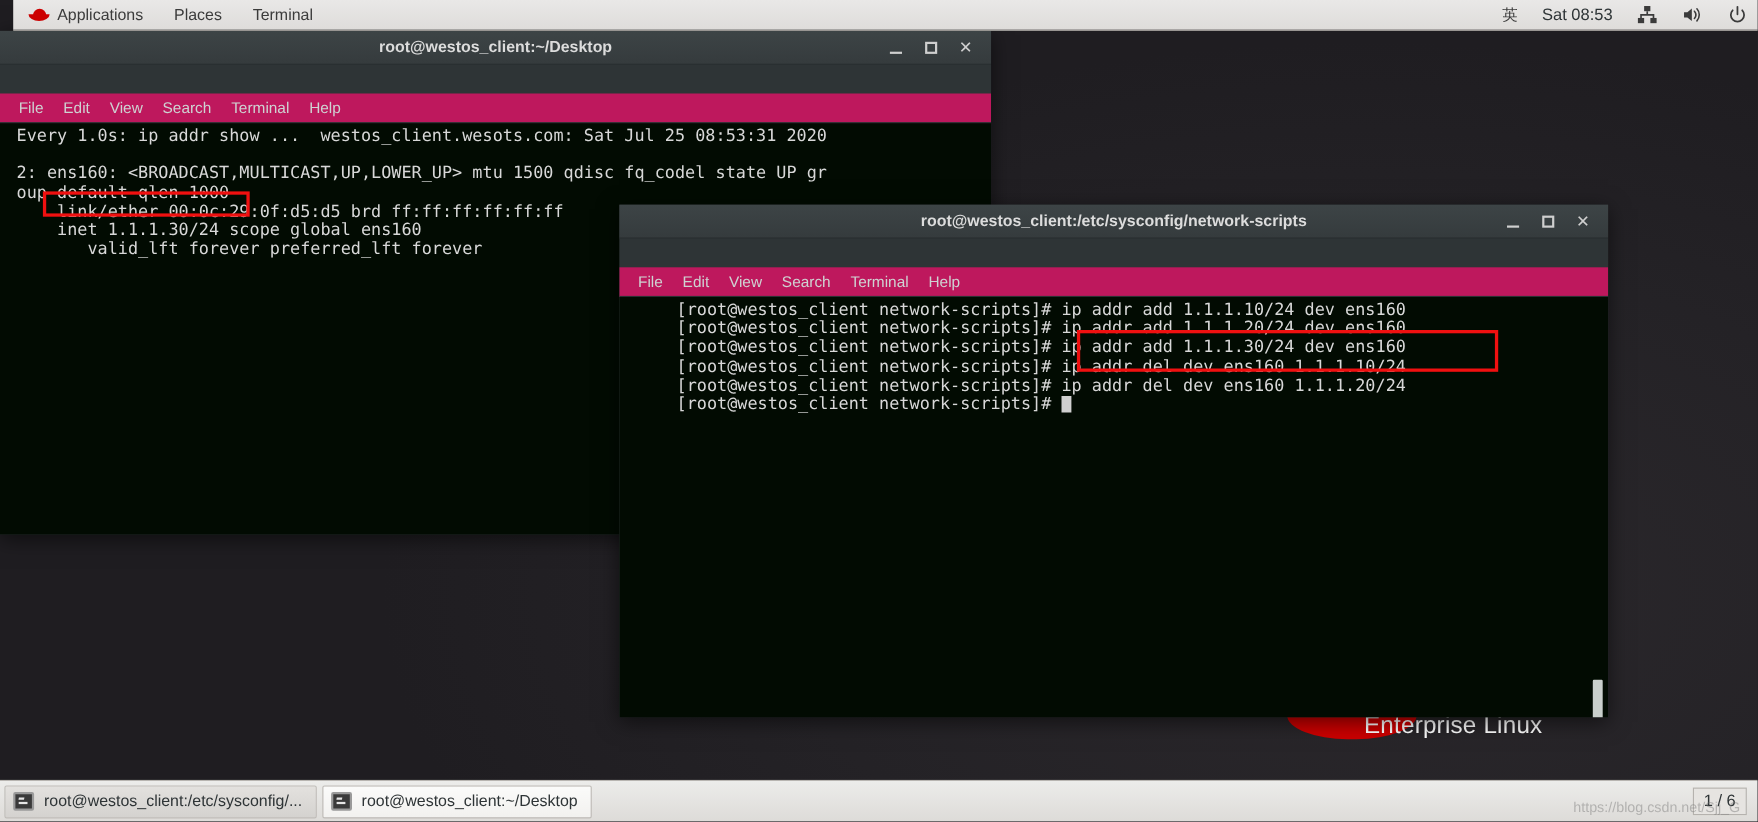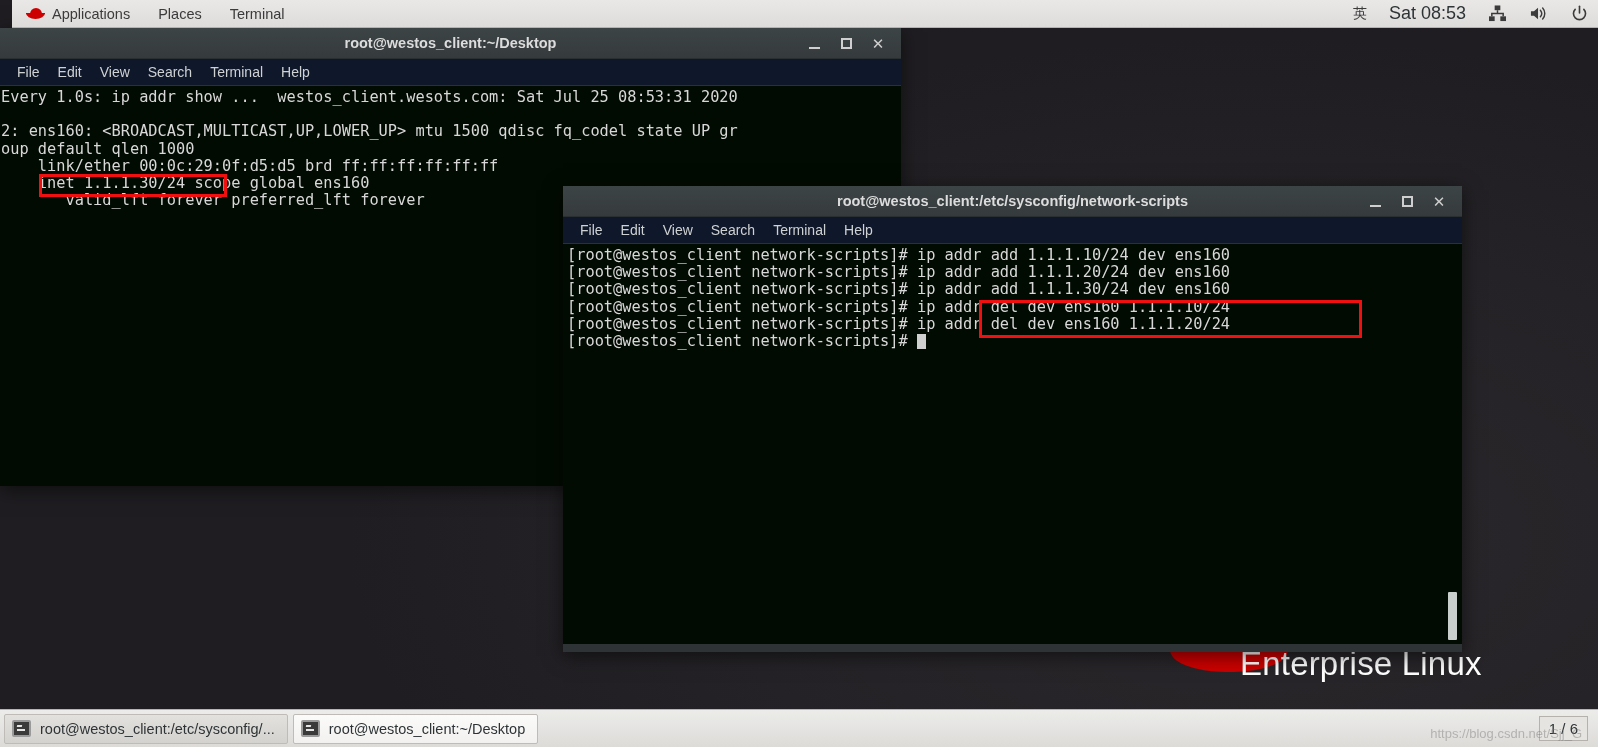--- a/index.html
+++ b/index.html
@@ -49,21 +49,21 @@
   }
   .rhel-text {
     position: absolute;
     left: 70px; top: 12px;
     line-height: 1.05;
   }
   .rhel-text .l1 {
     font-size: 33px; font-weight: 400; color: #e8e8e8; letter-spacing: .2px;
   }
   .rhel-text .l2 {
-    font-size: 33px; font-weight: 400; color: #ffffff; letter-spacing: .2px;
+    font-size: 22px; font-weight: 400; color: #ffffff; letter-spacing: .2px;
   }
 
   
   .top-panel {
     position: absolute; left: 12px; top: 0;
     width: 1598px; height: 28px;
     background: linear-gradient(#e9e8e7, #dedcda);
     border-bottom: 1px solid #b6b3af;
     display: flex; align-items: center;
     font-size: 14.5px; color: #2e3436;
@@ -83,21 +83,21 @@
   .hat-mini .c {
     position: absolute; left: 4px; top: 1px; width: 12px; height: 7px;
     background: #cc0000; border-radius: 7px 7px 2px 2px / 7px 7px 1px 1px;
   }
   .tp-right {
     margin-left: auto; display: flex; align-items: center;
     gap: 0; padding-right: 10px; height: 28px;
   }
   .tp-right > * { padding: 0 11px; display: flex; align-items: center; }
   .ime { font-size: 14px; color: #3b3b3b; font-family: "DejaVu Sans", sans-serif; }
-  .clock { font-size: 18px; color: #2e3436; }
+  .clock { font-size: 15px; color: #2e3436; }
   .ic { width: 19px; height: 17px; }
 
   
   .term-win {
     position: absolute;
     background: #2e3436;
     box-shadow: 0 4px 18px rgba(0,0,0,.55);
     overflow: hidden;
   }
   .tw-titlebar {
@@ -117,24 +117,25 @@
   }
   .tw-btn {
     width: 30px; height: 26px;
     display: flex; align-items: center; justify-content: center;
     color: #cfcfcf; font-size: 15px; line-height: 1;
   }
   .tw-btn .min { display:block; width:11px; height:2px; background:#cfcfcf; margin-top:8px; }
   .tw-btn .max { display:block; width:11px; height:11px; border:2px solid #cfcfcf; }
   .tw-menubar {
     height: 27px;
-    background: #0f172a;
+    background: #be185d;
     display: flex; align-items: center;
     padding-left: 8px;
     border-bottom: 1px solid #2b3032;
+    margin-top: 26px;
   }
   .tw-menu {
     font-size: 14px; color: #cfd2d2;
     padding: 2px 9px;
   }
   .tw-body {
     background: #020b02;
     position: relative;
     overflow: hidden;
   }
@@ -149,26 +150,26 @@
   .cursor-blk {
     display: inline-block;
     width: 9px; height: 15px;
     background: #d0d0d0;
     vertical-align: -3px;
   }
 
   
   #win1 { left: 0px; top: 28px; width: 901px; height: 458px; }
   #win1 .tw-body { height: 400px; }
-  #win1 .tw-text { padding-left: 1px; }
+  #win1 .tw-text { padding-left: 1px; margin-left: 14px; }
 
   
   #win2 { left: 563px; top: 186px; width: 899px; height: 466px; }
   #win2 .tw-body { height: 400px; }
-  #win2 .tw-text { padding-left: 4px; }
+  #win2 .tw-text { padding-left: 4px; margin-left: 48px; }
 
   .scrollbar-track {
     position: absolute;
     right: 3px; top: 0;
     width: 13px; height: 100%;
     background: transparent;
   }
   .scrollbar-thumb {
     position: absolute;
     right: 2px; bottom: 4px;

